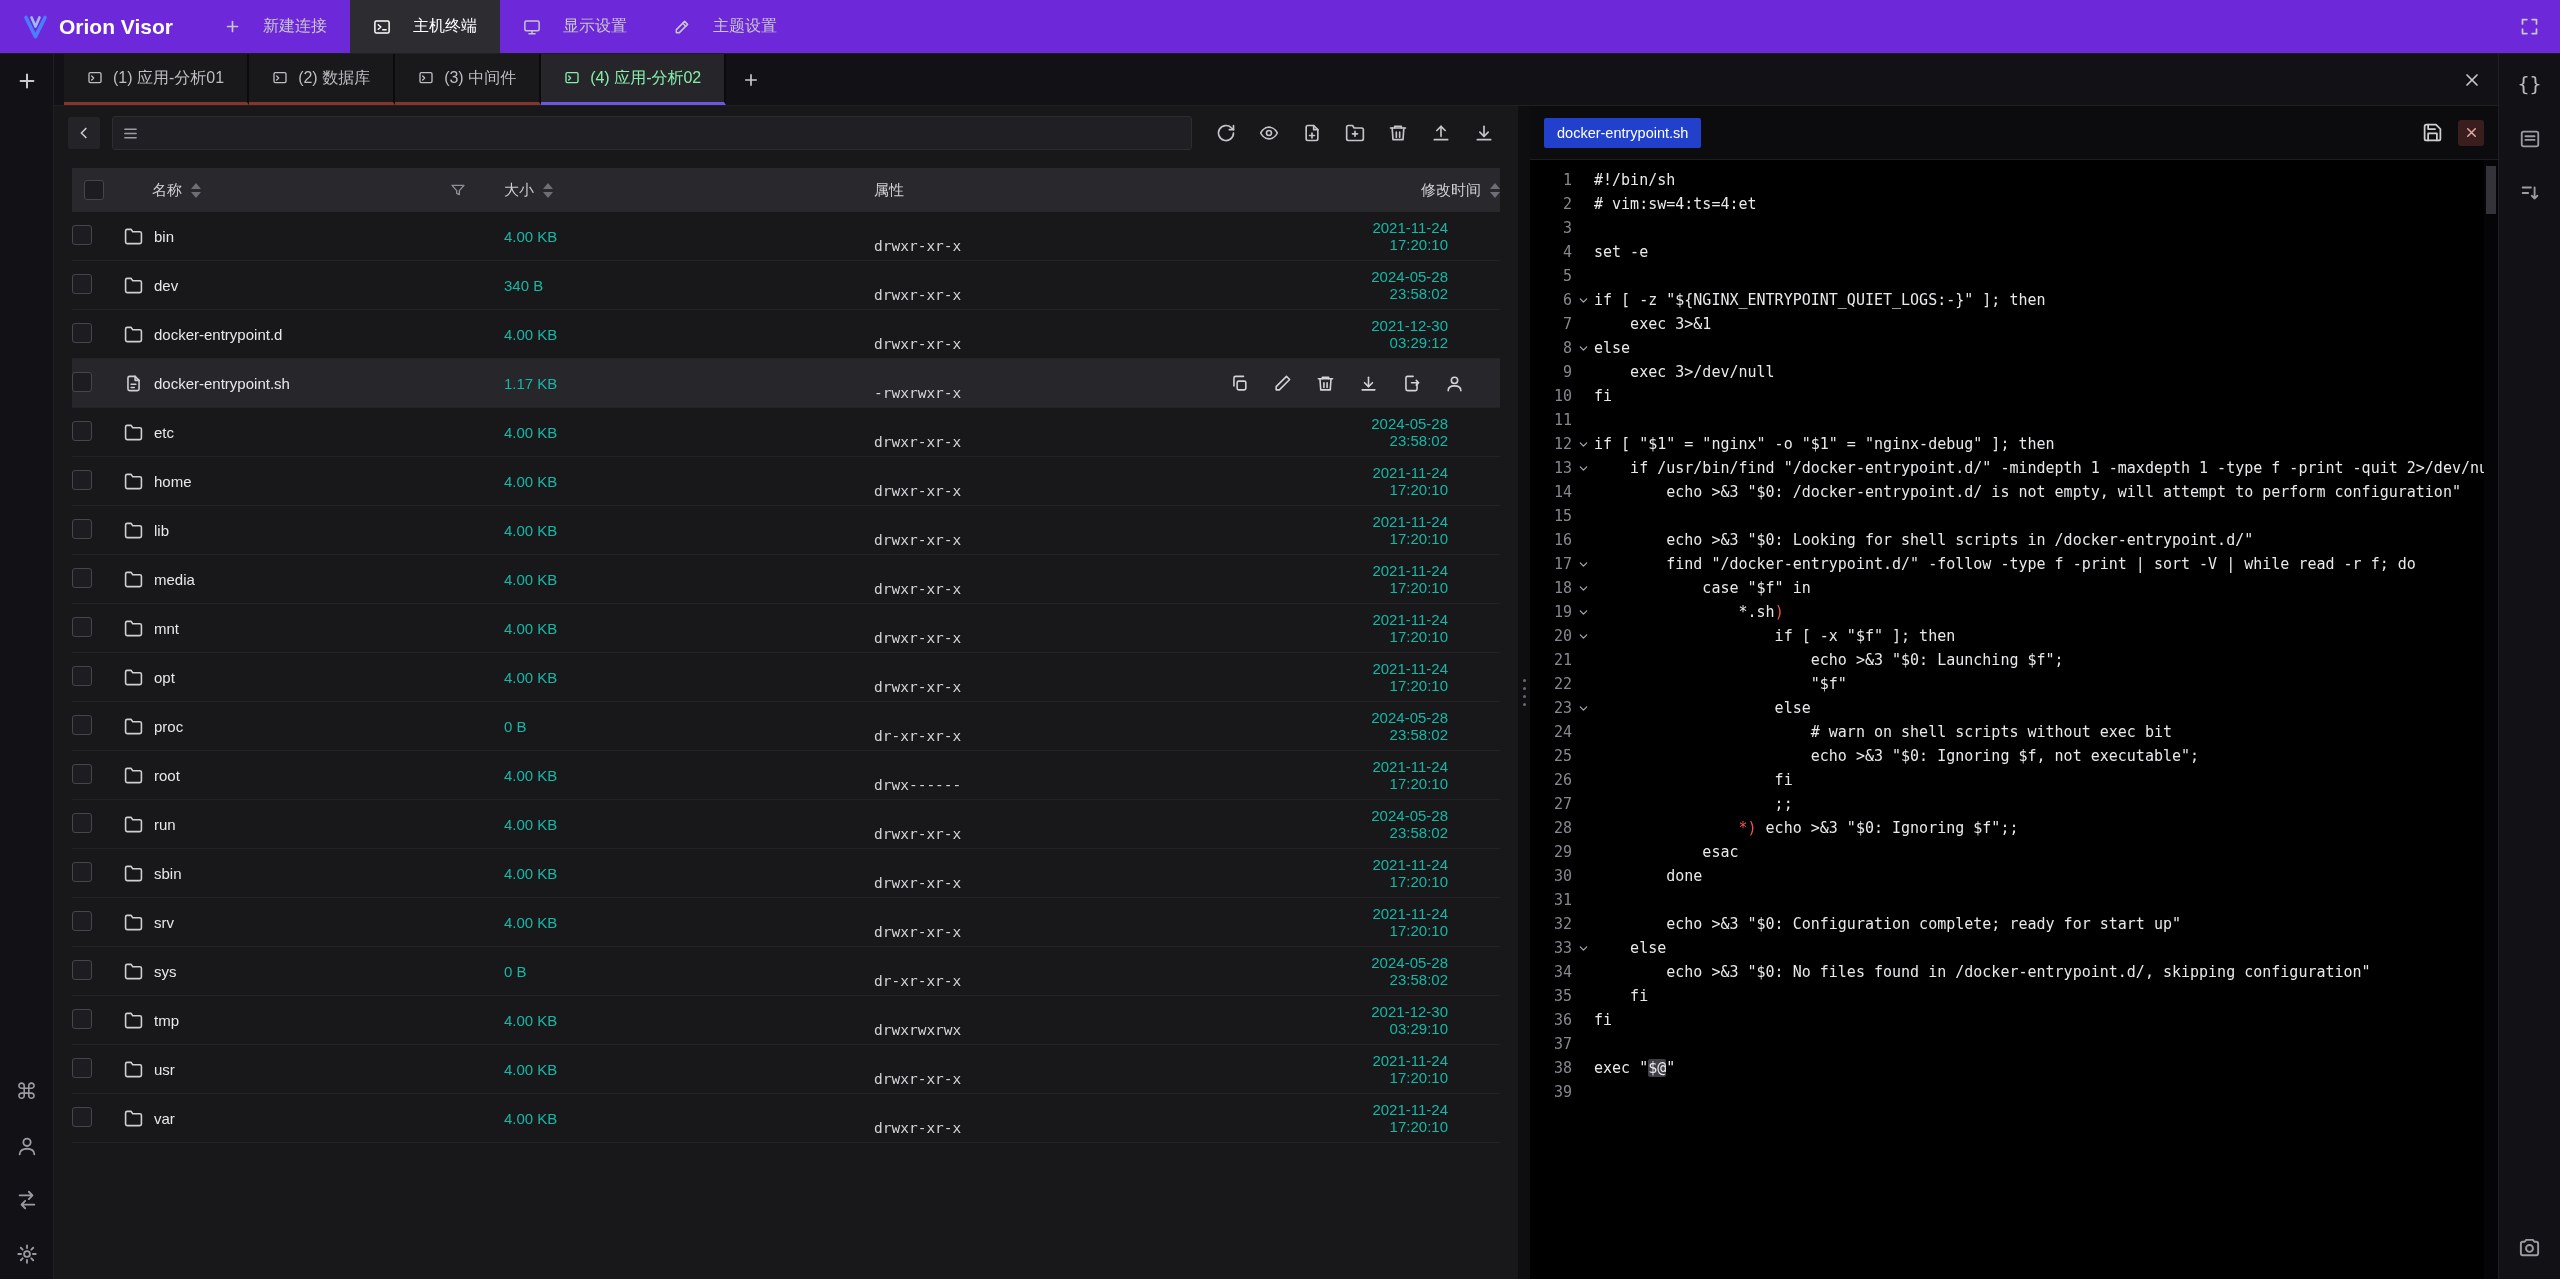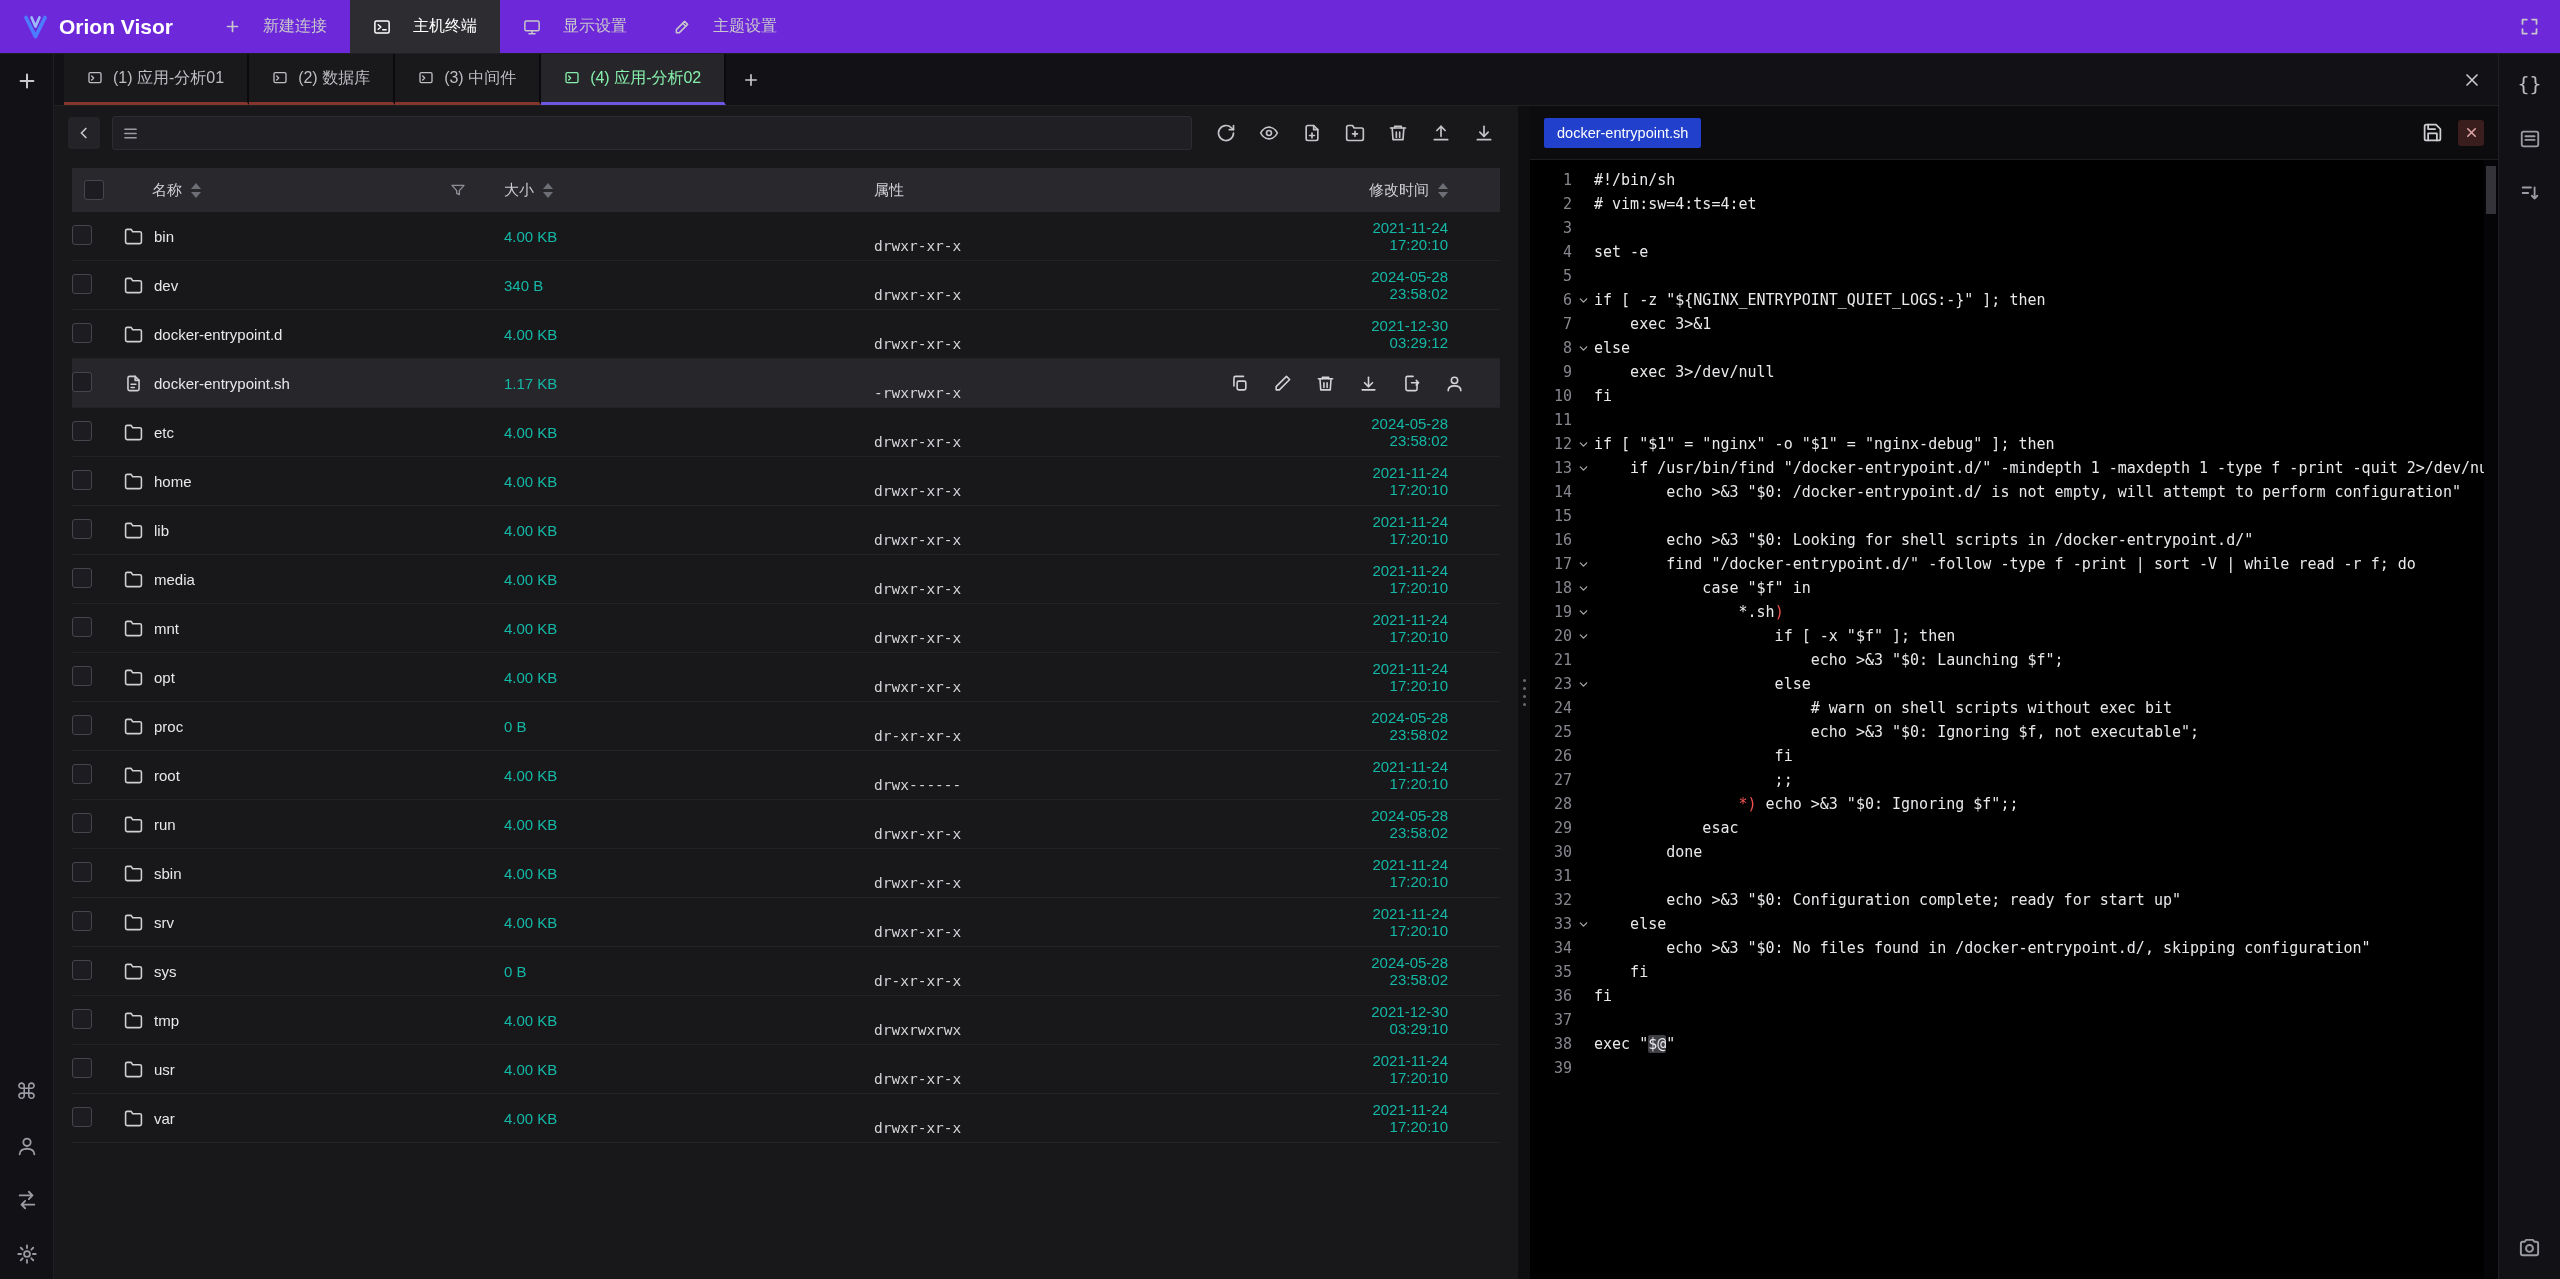--- a/index.html
+++ b/index.html
@@ -46,21 +46,21 @@
   .address input { flex:1; background:transparent; border:none; outline:none; color:#d8d8db; font-size:15px; }
   .fm-actions { display:flex; gap:23px; color:#c4c4c9; padding:0 10px 0 12px; }
   .fm-actions .tool { cursor:pointer; }
 
   .ftable { margin:8px 18px 0 18px; font-size:15px; }
   .grid-cols { display:grid; grid-template-columns:44px 1fr 370px 480px 170px; align-items:center; }
   .fhead { height:44px; background:#28282d; color:#cfcfd4; }
   .hname { display:flex; align-items:center; padding-left:36px; }
   .hsize { display:flex; align-items:center; padding-left:24px; }
   .hattr { padding-left:24px; }
-  .htime { display:flex; align-items:center; justify-content:flex-end; padding-right:52px; }
+  .htime { display:flex; align-items:center; justify-content:flex-end; }
   .funnel { margin-left:auto; margin-right:14px; color:#8f8f97; cursor:pointer; }
   .sorter { display:inline-flex; flex-direction:column; gap:3px; margin-left:9px; cursor:pointer; }
   .sorter i { width:0; height:0; border-left:5px solid transparent; border-right:5px solid transparent; display:block; }
   .sorter .up { border-bottom:6px solid #6e6e77; }
   .sorter .down { border-top:6px solid #6e6e77; }
   .checkbox { width:20px; height:20px; border:1.5px solid #45454d; background:#1d1d21; border-radius:3px;
               display:inline-block; margin:0 auto; cursor:pointer; }
   .frow { height:49px; border-bottom:1px solid #232327; color:#d9d9dc; position:relative; cursor:pointer; }
   .frow.selected { background:#26262b; }
   .cell.name { display:flex; align-items:center; gap:11px; padding-left:8px; color:#e8e8ea; }
@@ -711,20 +711,21 @@
         <div class="cl"><span class="ln">18</span><span class="fold"><svg width="13" height="13" viewBox="0 0 24 24" fill="none" stroke="currentColor" stroke-width="2.4" stroke-linecap="round" stroke-linejoin="round">
               <path d="M6 9l6 6 6-6"></path>
             </svg></span><span class="ct"><span class="">            case "$f" in</span></span></div>
         <div class="cl"><span class="ln">19</span><span class="fold"><svg width="13" height="13" viewBox="0 0 24 24" fill="none" stroke="currentColor" stroke-width="2.4" stroke-linecap="round" stroke-linejoin="round">
               <path d="M6 9l6 6 6-6"></path>
             </svg></span><span class="ct"><span class="">                *.sh</span><span class="red">)</span></span></div>
         <div class="cl"><span class="ln">20</span><span class="fold"><svg width="13" height="13" viewBox="0 0 24 24" fill="none" stroke="currentColor" stroke-width="2.4" stroke-linecap="round" stroke-linejoin="round">
               <path d="M6 9l6 6 6-6"></path>
             </svg></span><span class="ct"><span class="">                    if [ -x "$f" ]; then</span></span></div>
         <div class="cl"><span class="ln">21</span><span class="fold"></span><span class="ct"><span class="">                        echo &gt;&amp;3 "$0: Launching $f";</span></span></div>
+        <div class="cl"><span class="ln">22</span><span class="fold"></span><span class="ct"><span class="">                        "$f"</span></span></div>
         <div class="cl"><span class="ln">23</span><span class="fold"><svg width="13" height="13" viewBox="0 0 24 24" fill="none" stroke="currentColor" stroke-width="2.4" stroke-linecap="round" stroke-linejoin="round">
               <path d="M6 9l6 6 6-6"></path>
             </svg></span><span class="ct"><span class="">                    else</span></span></div>
         <div class="cl"><span class="ln">24</span><span class="fold"></span><span class="ct"><span class="">                        # warn on shell scripts without exec bit</span></span></div>
         <div class="cl"><span class="ln">25</span><span class="fold"></span><span class="ct"><span class="">                        echo &gt;&amp;3 "$0: Ignoring $f, not executable";</span></span></div>
         <div class="cl"><span class="ln">26</span><span class="fold"></span><span class="ct"><span class="">                    fi</span></span></div>
         <div class="cl"><span class="ln">27</span><span class="fold"></span><span class="ct"><span class="">                    ;;</span></span></div>
         <div class="cl"><span class="ln">28</span><span class="fold"></span><span class="ct"><span class="">                </span><span class="red">*)</span><span class=""> echo &gt;&amp;3 "$0: Ignoring $f";;</span></span></div>
         <div class="cl"><span class="ln">29</span><span class="fold"></span><span class="ct"><span class="">            esac</span></span></div>
         <div class="cl"><span class="ln">30</span><span class="fold"></span><span class="ct"><span class="">        done</span></span></div>

